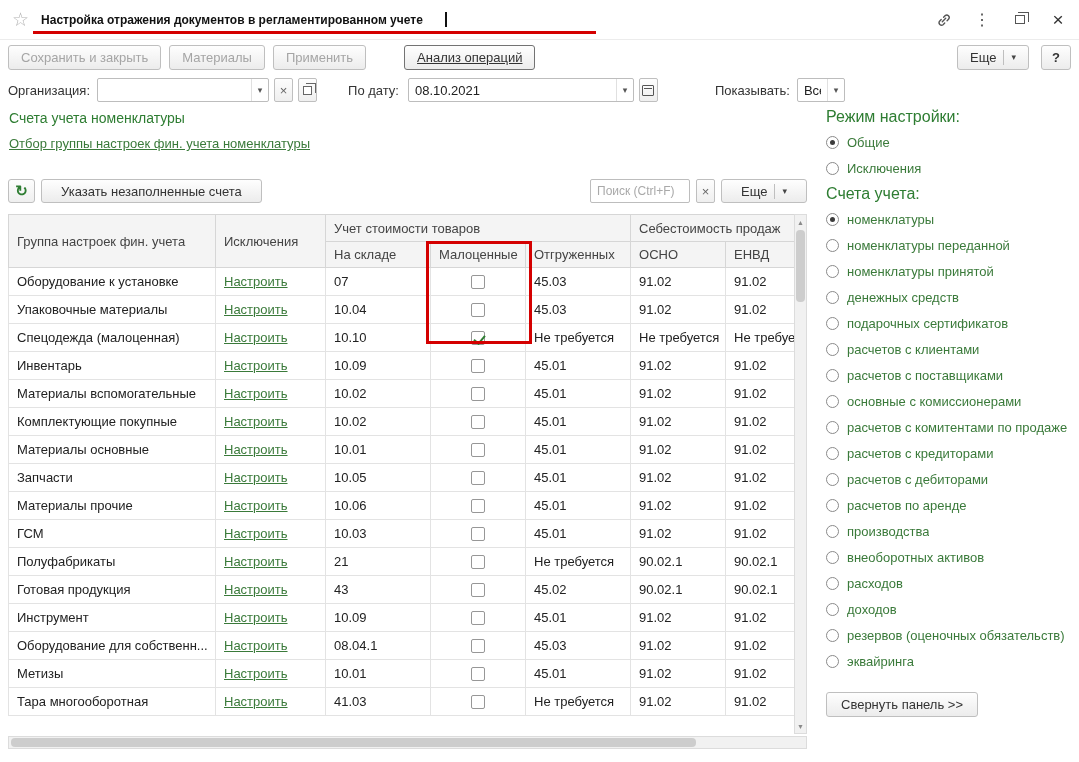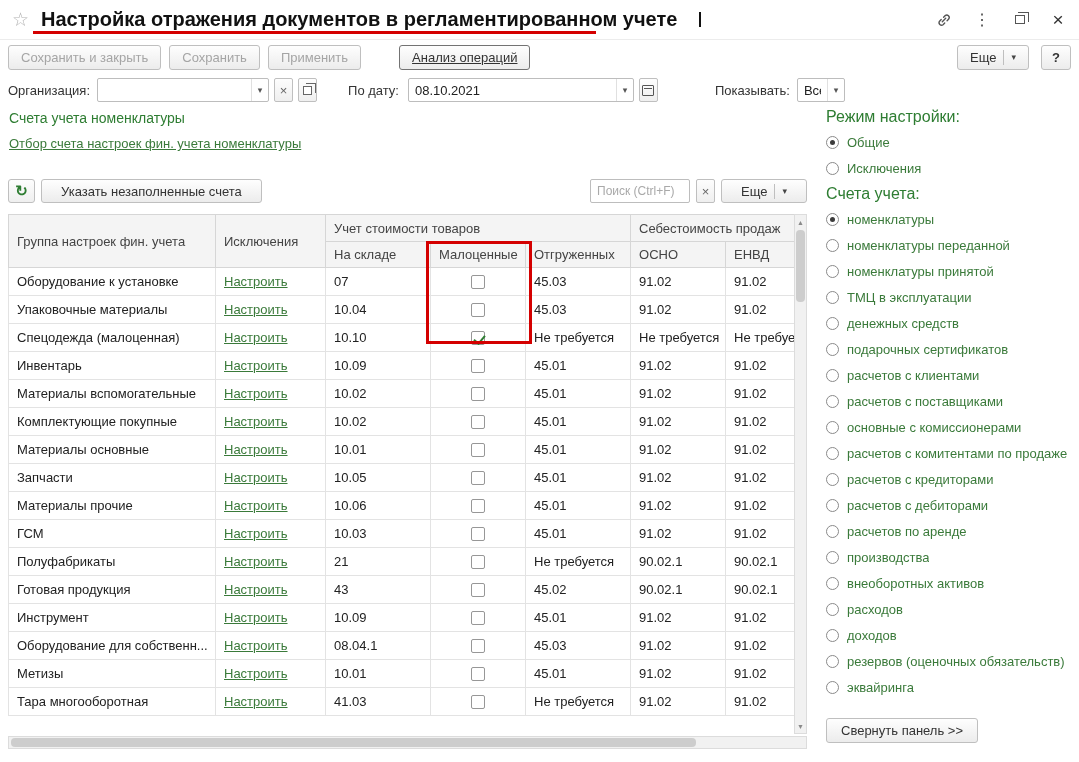--- a/index.html
+++ b/index.html
@@ -8,21 +8,21 @@
     position:relative; overflow:hidden; background:#fff;
     font-family:"Liberation Sans", sans-serif; font-size:13px; color:#333;
     --green:#2e7d32; --link:#3a7a3a; --red:#d40000; --muted:#9e9e9e;
   }
 
   
   .titlebar { position:absolute; top:0; left:0; right:0; height:40px;
     display:flex; align-items:center; padding:0 12px; background:#fff;
     border-bottom:1px solid #ececec; }
   .star { color:#b3b3b3; font-size:19px; margin-right:12px; cursor:pointer; }
-  .title { font-size:20px; font-weight:bold; color:#111; white-space:nowrap; }
+  .title { font-size:12px; font-weight:bold; color:#111; white-space:nowrap; }
   .caret-mark { width:2px; height:15px; background:#111; margin-left:22px; }
   .tb-right { margin-left:auto; display:flex; align-items:center; gap:20px; color:#4a4a4a; }
   .tb-icon { cursor:pointer; display:flex; align-items:center; justify-content:center; width:18px; height:18px; }
   .kebab { font-size:16px; color:#4a4a4a; }
   .close-x { font-size:19px; color:#333; }
   .restore-glyph { position:relative; width:10px; height:9px; border:1.5px solid #555; background:#fff; display:inline-block; }
   .restore-glyph::before { content:""; position:absolute; top:-4px; left:2px; width:10px; height:9px;
     border:1.5px solid #555; border-left:none; border-bottom:none; }
 
   
@@ -140,21 +140,21 @@
       </span>
     <span class="tb-icon close-x">×</span>
   </div>
 </header>
 
 <div class="annotation-underline"></div>
 <div class="annotation-box"></div>
 
 <div class="toolbar">
   <button class="btn disabled">Сохранить и закрыть</button>
-  <button class="btn disabled">Сохранить</button>
+  <button class="btn disabled">Материалы</button>
   <button class="btn disabled">Применить</button>
   <button class="btn analysis">Анализ операций</button>
   <div class="toolbar-right">
     <button class="btn">
       <span>Еще</span>
       <span class="split-div"></span>
       <span class="dd-arrow">▾</span>
     </button>
     <button class="btn help">?</button>
   </div>
@@ -182,21 +182,21 @@
 
   <span class="flabel ml50">Показывать:</span>
   <div class="combo show">
     <input value="Все" style="">
     <span class="combo-arrow">▾</span>
   </div>
 </div>
 
 <div class="section-title">Счета учета номенклатуры</div>
 <div class="filter-link-row">
-  <a class="green-link">Отбор счета настроек фин. учета номенклатуры</a>
+  <a class="green-link">Отбор группы настроек фин. учета номенклатуры</a>
 </div>
 
 <div class="command-row">
   <button class="icon-btn">↻</button>
   <button class="btn small">Указать незаполненные счета</button>
   <div class="spacer"></div>
   <div class="search-box">
     <input placeholder="Поиск (Ctrl+F)" style="">
   </div>
   <button class="mini-btn">×</button>
@@ -414,24 +414,20 @@
       <label class="radio-item">
     <span class="radio-circle"></span>
     <span class="radio-label">номенклатуры переданной</span>
   </label>
       <label class="radio-item">
     <span class="radio-circle"></span>
     <span class="radio-label">номенклатуры принятой</span>
   </label>
       <label class="radio-item">
     <span class="radio-circle"></span>
-    <span class="radio-label">ТМЦ в эксплуатации</span>
-  </label>
-      <label class="radio-item">
-    <span class="radio-circle"></span>
     <span class="radio-label">денежных средств</span>
   </label>
       <label class="radio-item">
     <span class="radio-circle"></span>
     <span class="radio-label">подарочных сертификатов</span>
   </label>
       <label class="radio-item">
     <span class="radio-circle"></span>
     <span class="radio-label">расчетов с клиентами</span>
   </label>

